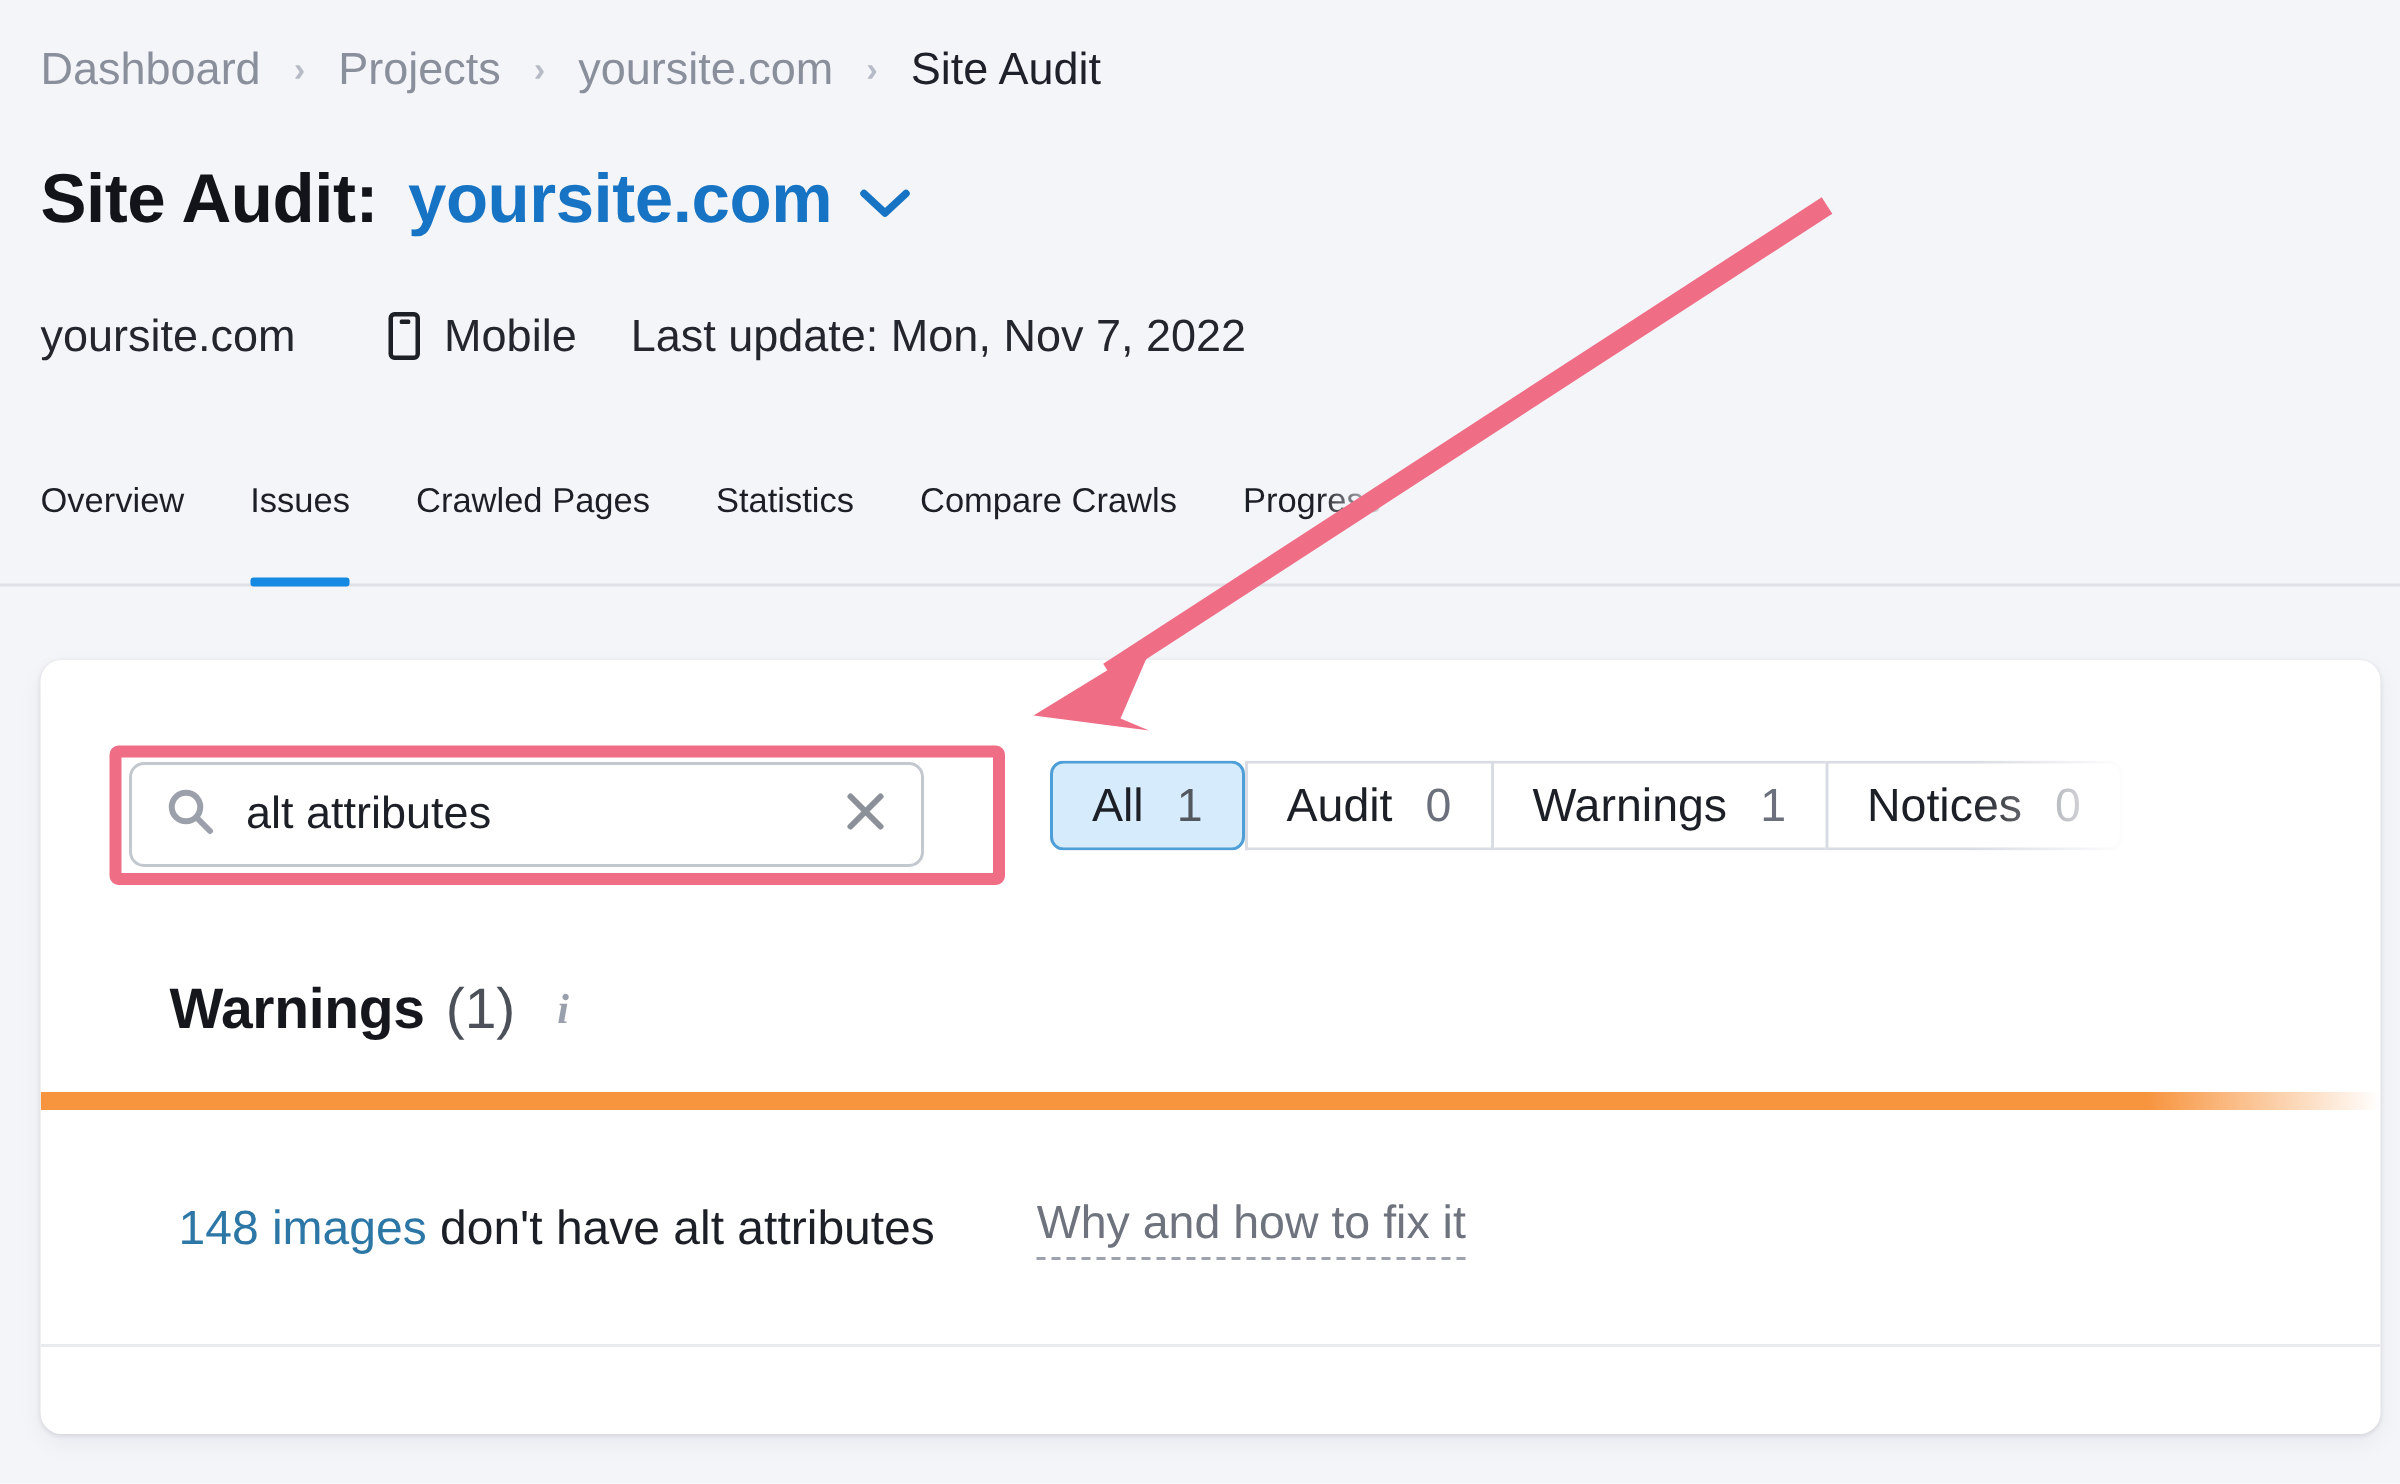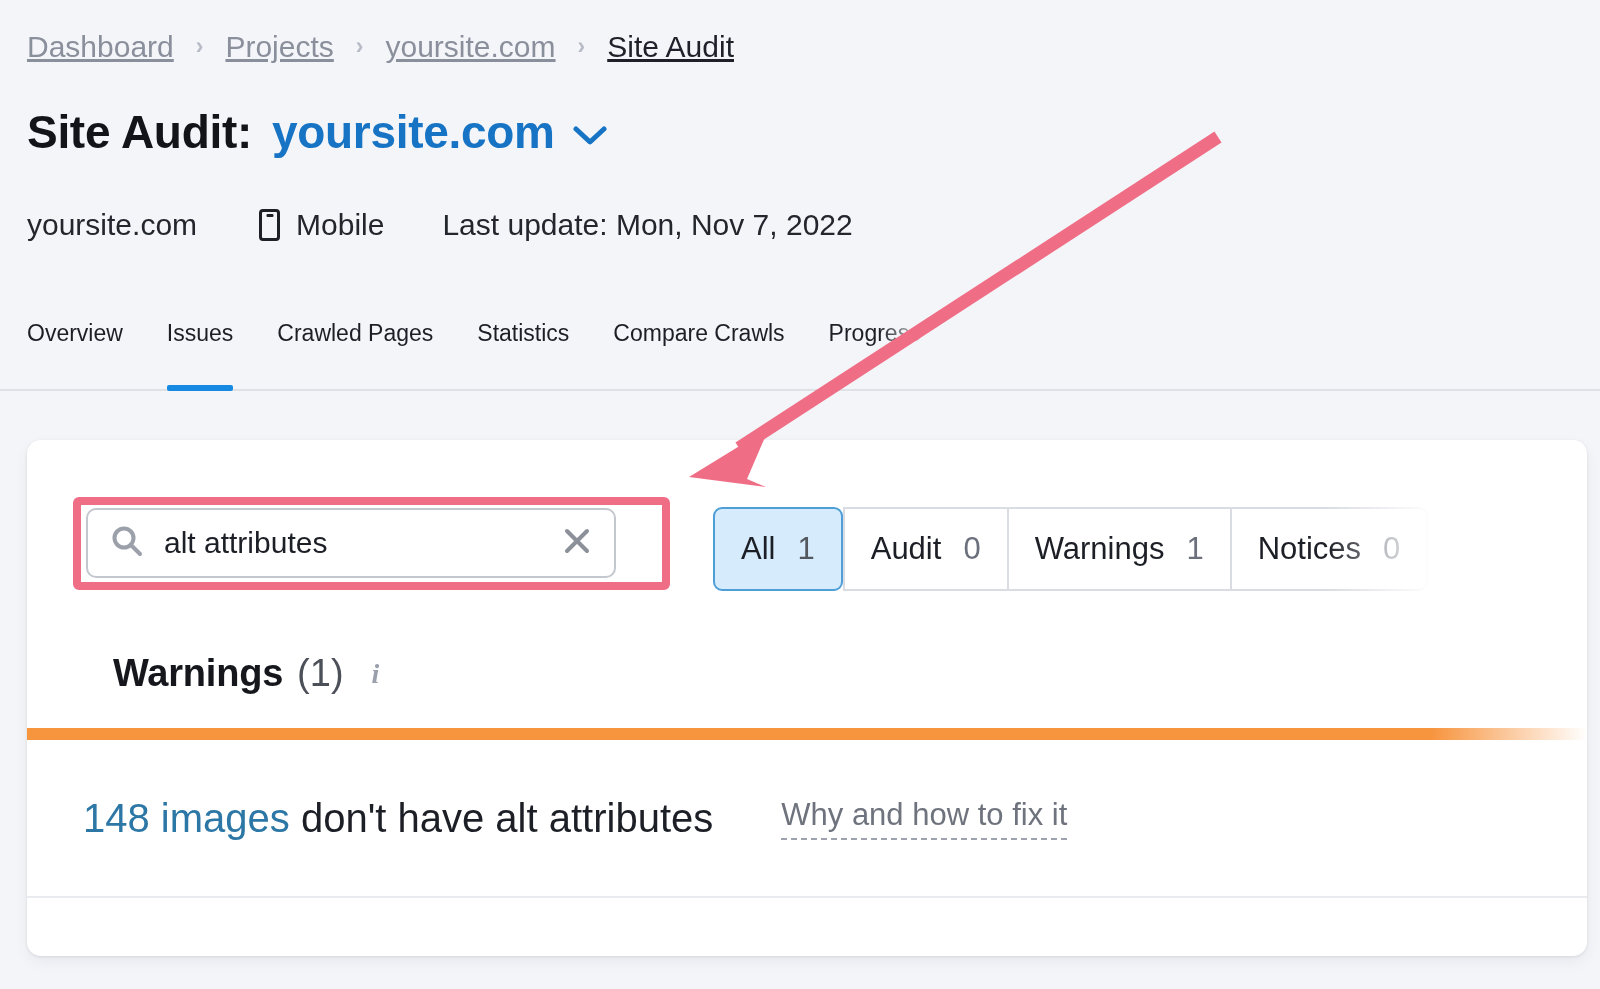--- a/index.html
+++ b/index.html
@@ -26,21 +26,20 @@
     display: flex;
     align-items: center;
     gap: 0;
     font-size: 30px;
     line-height: 40px;
     white-space: nowrap;
   }
   .crumb {
     color: #8a8f9c;
     font-size: 30px;
-    text-decoration: underline;
   }
   .crumb.current {
     color: #1e2129;
   }
   .crumb-sep {
     color: #b7bbc6;
     font-size: 23px;
     margin: 0 22px;
     display: inline-block;
     transform: translateY(-1px);
@@ -83,22 +82,21 @@
     top: 208px;
     display: flex;
     align-items: center;
     font-size: 30px;
     color: #23262d;
     white-space: nowrap;
   }
   .meta-domain { margin-right: 62px; }
   .meta-device {
     display: flex;
-    align-items: center;
-    margin-right: 58px;
+    margin-right: 36px;
   }
   .device-icon {
     width: 21px;
     height: 32px;
     border: 3px solid #1d2026;
     border-radius: 4px;
     margin-right: 16px;
     position: relative;
     box-sizing: border-box;
   }
@@ -226,25 +224,24 @@
     pointer-events: none;
   }
 
   
   .filters {
     position: absolute;
     left: 673px;
     top: 54px;
     display: flex;
     align-items: stretch;
-    height: 84px;
+    height: 60px;
     white-space: nowrap;
     -webkit-mask-image: linear-gradient(to right, #000 0%, #000 86%, rgba(0,0,0,0.05) 100%);
     mask-image: linear-gradient(to right, #000 0%, #000 86%, rgba(0,0,0,0.05) 100%);
-    margin-left: 13px;
   }
   .filter-btn {
     display: flex;
     align-items: center;
     gap: 22px;
     padding: 0 26px;
     border: 2px solid #d9dce2;
     border-right-width: 0;
     background: #fff;
     font-size: 31px;
@@ -319,22 +316,22 @@
     left: 0;
     top: 300px;
     width: 100%;
     height: 158px;
     display: flex;
     align-items: center;
     box-sizing: border-box;
     border-bottom: 2px solid #e9ebef;
   }
   .issue-text {
-    margin-left: 56px;
-    font-size: 40px;
+    margin-left: 92px;
+    font-size: 32px;
     color: #1c1f26;
     white-space: nowrap;
   }
   .issue-count-link {
     color: #2c77a6;
   }
   .fix-link {
     margin-left: 68px;
     font-size: 31px;
     color: #6e737d;

